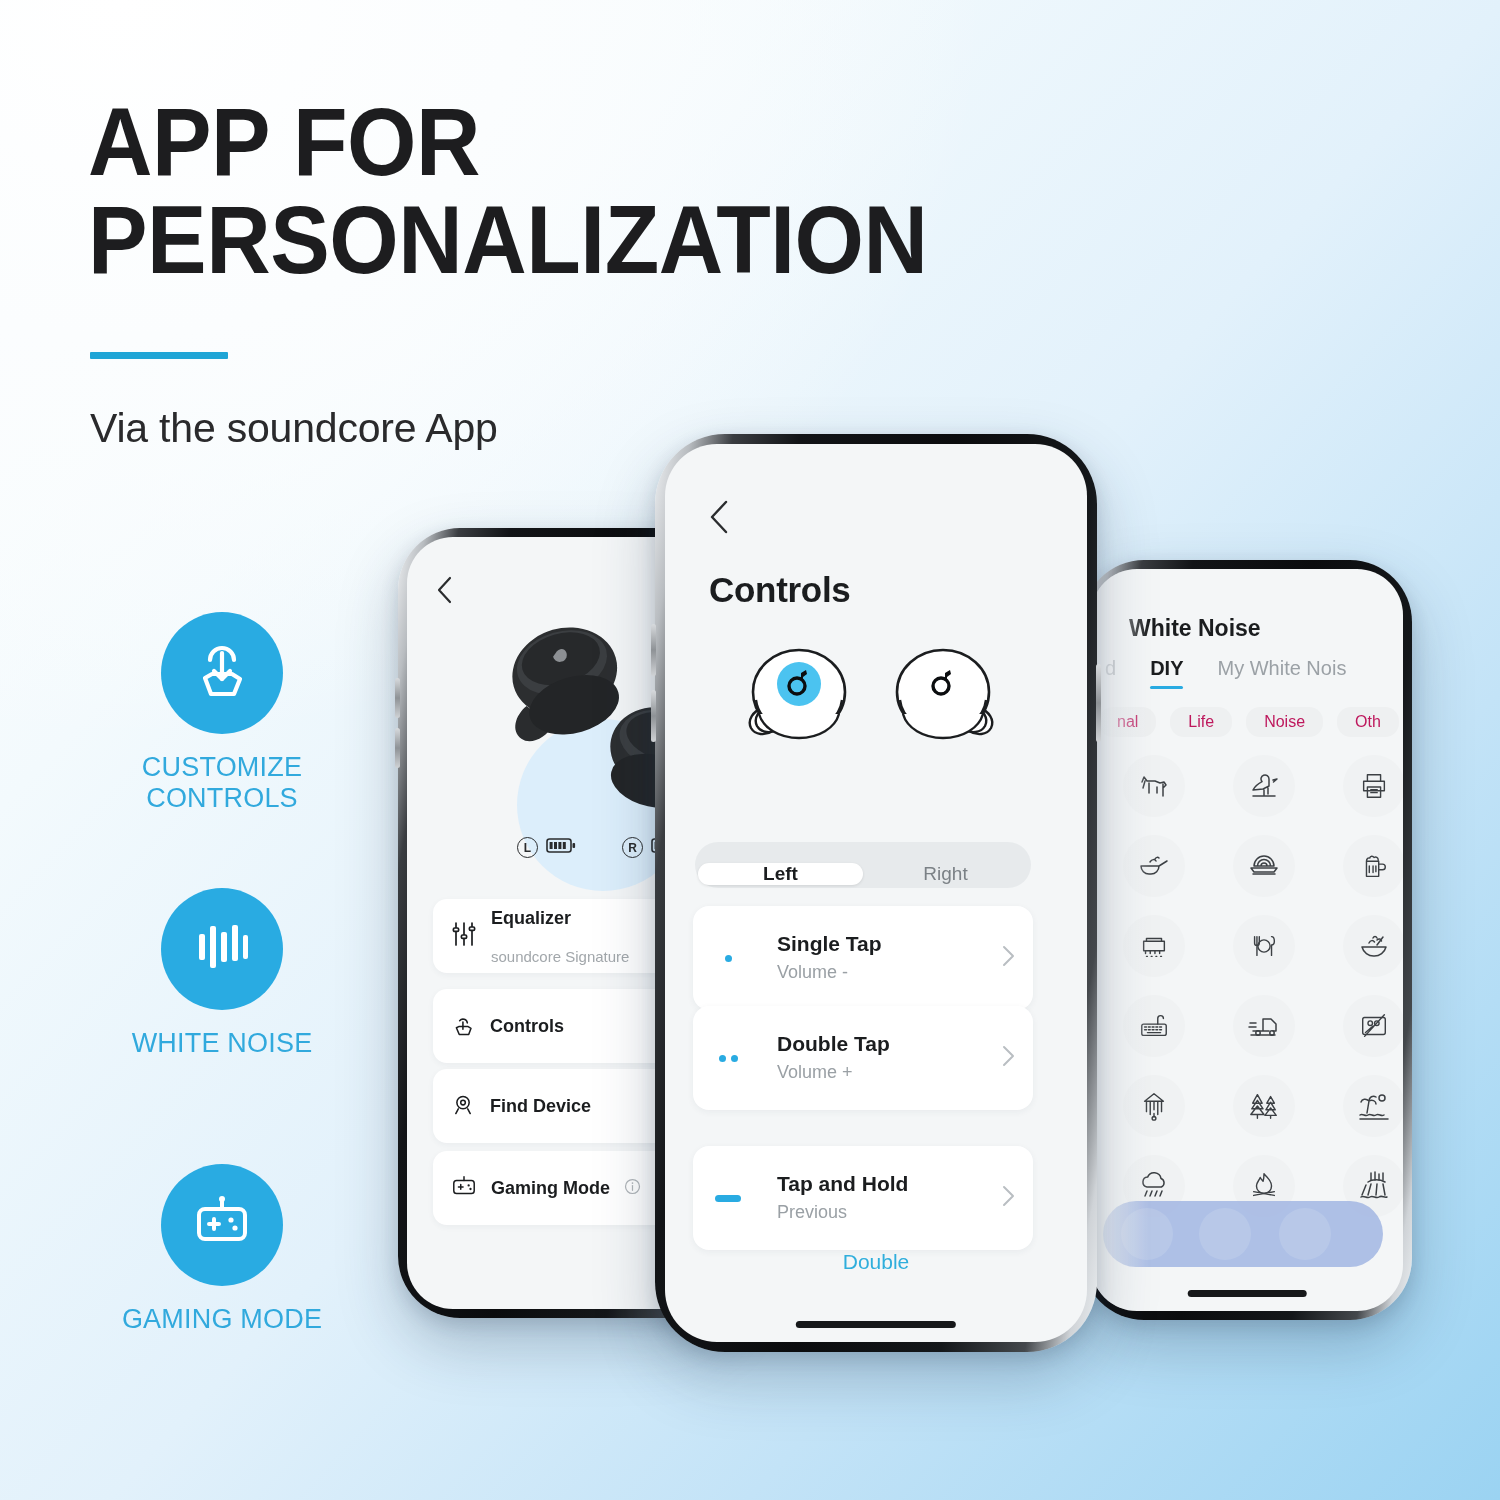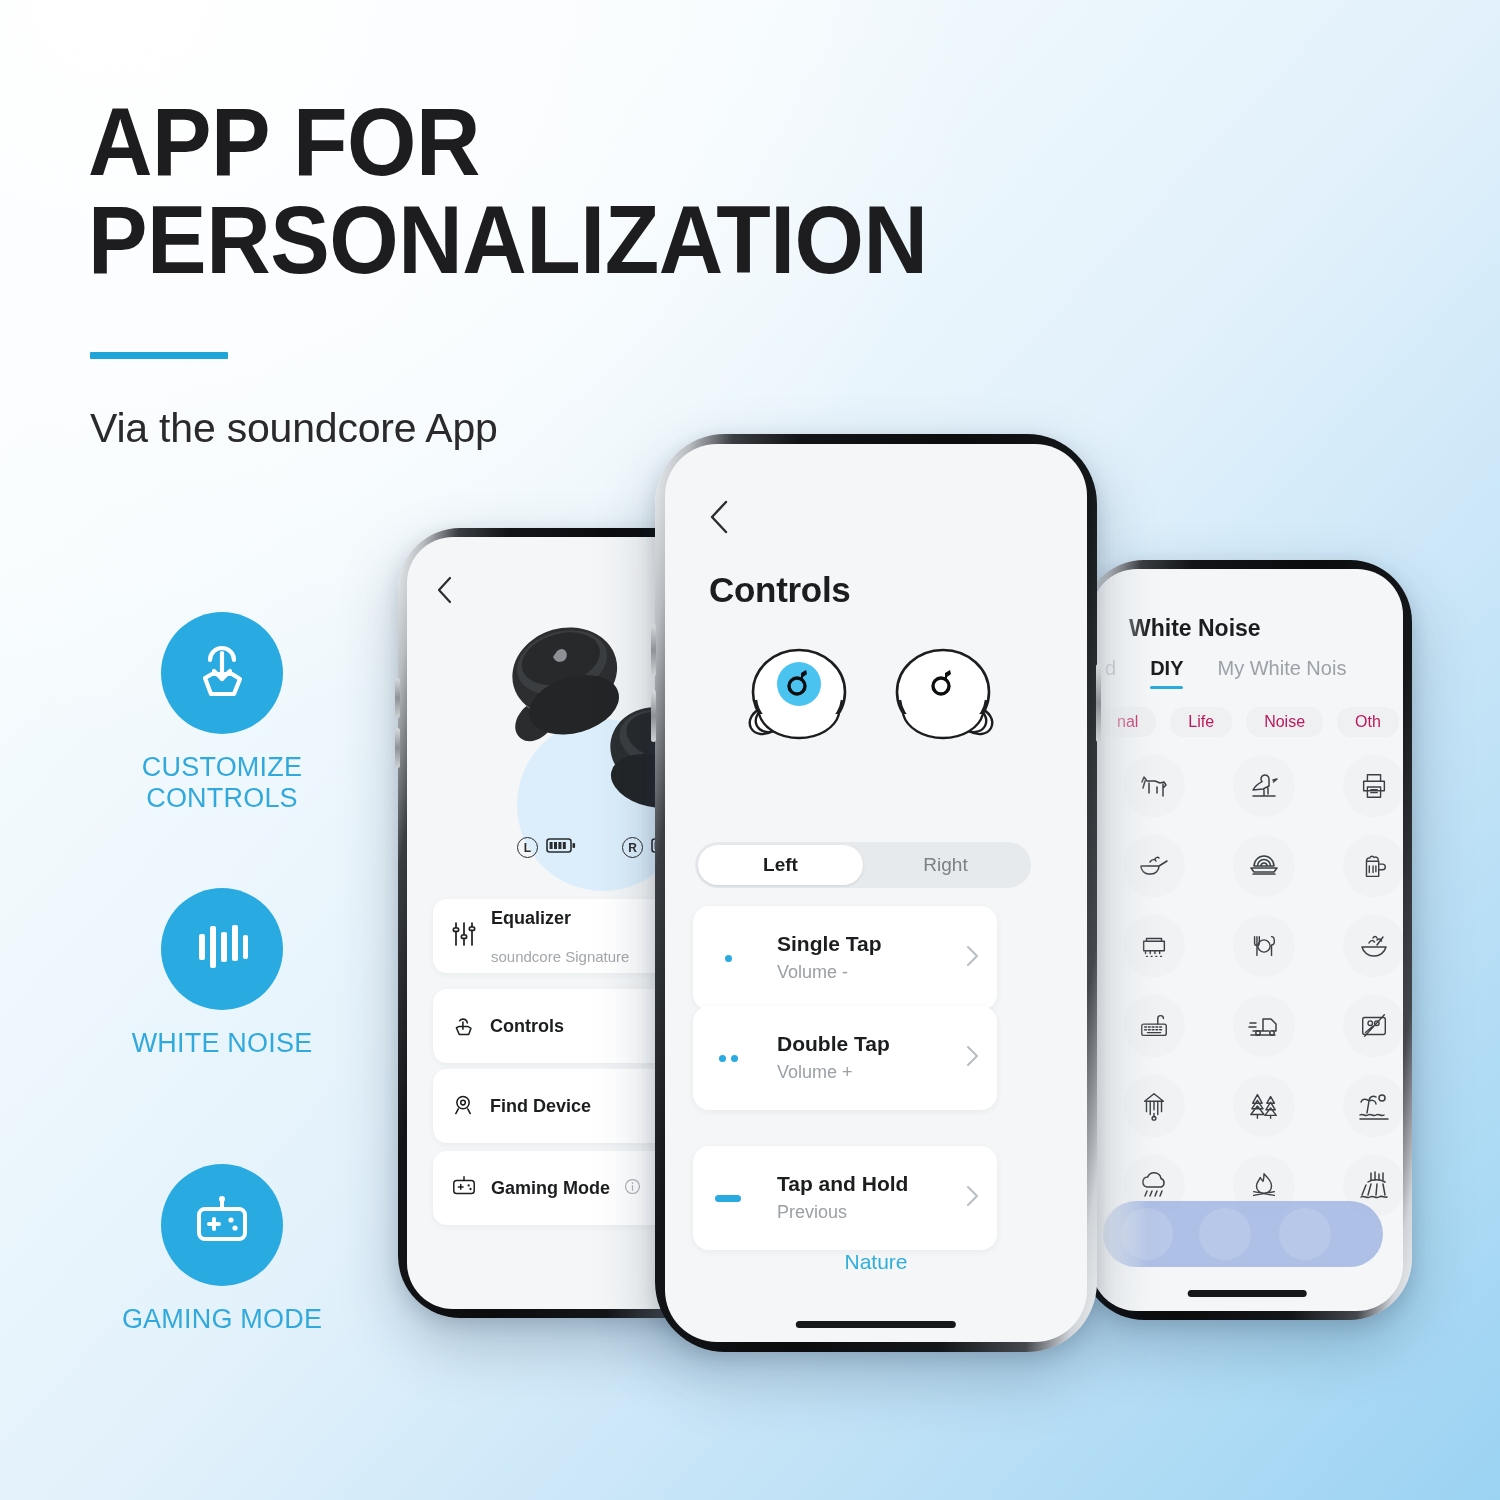--- a/index.html
+++ b/index.html
@@ -87,32 +87,32 @@
   .chev-back svg { display:block; }
 
   
   .c-title {
     position: absolute; left: 44px; top: 126px;
     font-size: 35px; font-weight: 700; color: #1b1d1f; letter-spacing: -0.3px;
   }
   .buds { position: absolute; left: 0; top: 198px; width: 100%; height: 190px; }
   .seg {
     position: absolute; left: 30px; top: 398px; width: 336px; height: 46px;
-    background: #e7eaec; border-radius: 23px; display: flex; padding: 3px;
+    background: #e7eaec; border-radius: 23px; display: flex; padding: 3px; align-items: flex-end;
   }
   .seg > div {
     flex: 1; display: flex; align-items: center; justify-content: center;
     font-size: 19px; border-radius: 21px; color: #7b8186;
   }
   .seg .on {
     background: #ffffff; color: #1b1d1f; font-weight: 700;
     box-shadow: 0 1px 3px rgba(0,0,0,0.10);
   }
   .card {
-    position: absolute; left: 28px; width: 304px; height: 104px;
+    position: absolute; left: 28px; width: 340px; height: 104px;
     background: #ffffff; border-radius: 16px;
     box-shadow: 0 2px 7px rgba(40,60,80,0.055);
   }
   .card.c1 { top: 462px; } .card.c2 { top: 562px; padding-left: 36px; } .card.c3 { top: 702px; }
   .card .gicon {
     position: absolute; left: 14px; top: 50%; transform: translateY(-50%);
     width: 42px; height: 30px; display: flex; align-items: center;
     justify-content: center; gap: 5px;
   }
   .dot { width: 7px; height: 7px; border-radius: 50%; background: #29ABE2; }
@@ -657,18 +657,18 @@
           </div>
         <div class="t1">Tap and Hold</div>
         <div class="t2">Previous</div>
         <span class="arr">
           <svg width="13" height="22" viewBox="0 0 13 22" fill="none" stroke="#b9bec2" stroke-width="2" stroke-linecap="round" stroke-linejoin="round">
               <path d="M2 2l9 9-9 9"></path>
             </svg>
         </span>
       </div>
 
-      <div class="reset">Nature</div>
+      <div class="reset">Double</div>
       <div class="hbar"></div>
     </div>
   </div>
 
 </div>
 
 </body></html>

